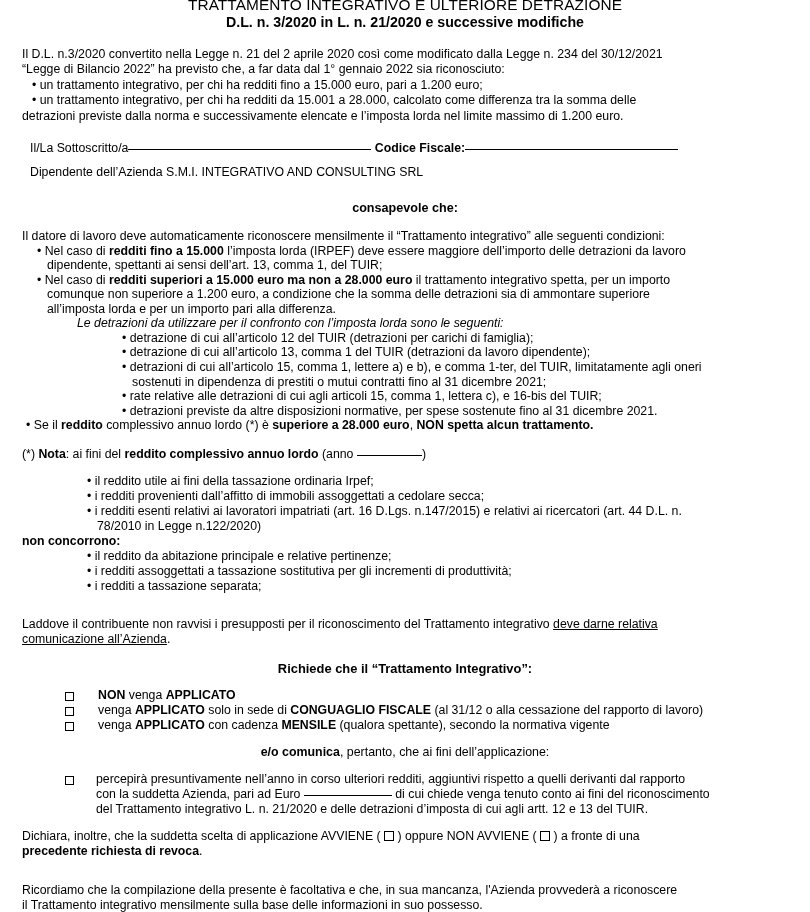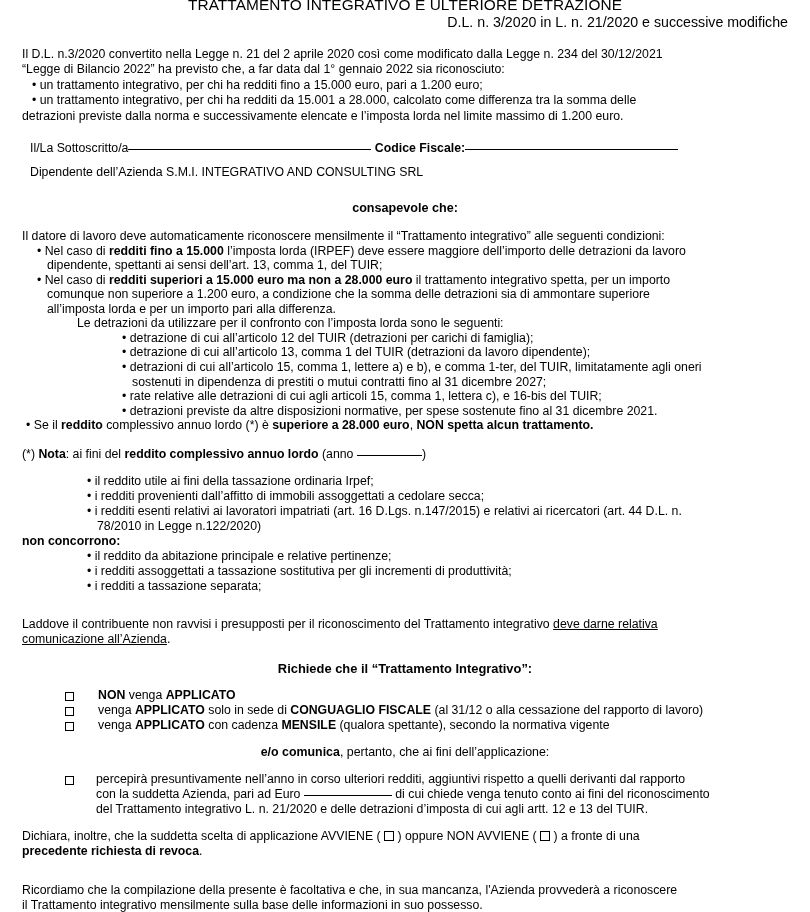--- a/index.html
+++ b/index.html
@@ -33,24 +33,23 @@
     margin-top: -4px;
   }
   .title-1 {
     font-size: 15.4px;
     letter-spacing: 0.1px;
     line-height: 1.12;
     white-space: nowrap;
   }
   .title-2 {
     font-size: 14.2px;
-    font-weight: normal;
+    font-weight: bold;
     line-height: 1.18;
     margin-top: 1px;
-    text-align: right;
   }
 
   
   .intro {
     margin-top: 16px;
     line-height: 1.26;
   }
   .intro p { margin: 0; }
   .intro .bul {
     padding-left: 16px;
@@ -84,21 +83,21 @@
 
   
   .cond {
     margin-top: 13px;
     line-height: 1.185;
   }
   .cond p { margin: 0; }
   .lvl1 { padding-left: 25px; text-indent: -10px; }
   .lvl1-cont { padding-left: 25px; text-indent: 0; }
   .lvl1b { padding-left: 13px; text-indent: -9px; }
-  .lvl2head { padding-left: 55px; }
+  .lvl2head { padding-left: 55px; font-style: italic; }
   .lvl3 { padding-left: 110px; text-indent: -10px; }
   .lvl3-cont { padding-left: 110px; text-indent: 0; }
 
   
   .nota { margin-top: 14px; }
   .nota p { margin: 0; }
   .blank-anno {
     display: inline-block;
     width: 65px;
     border-bottom: 1.4px solid #000;
@@ -214,21 +213,21 @@
     <p class="lvl1-cont">dipendente, spettanti ai sensi dell’art. 13, comma 1, del TUIR;</p>
 
     <p class="lvl1"><span>• Nel caso di </span><span class="b">redditi superiori a 15.000 euro ma non a 28.000 euro</span><span> il trattamento integrativo spetta, per un importo</span></p>
     <p class="lvl1-cont just">comunque non superiore a 1.200 euro, a condizione che la somma delle detrazioni sia di ammontare superiore</p>
     <p class="lvl1-cont">all’imposta lorda e per un importo pari alla differenza.</p>
 
     <p class="lvl2head">Le detrazioni da utilizzare per il confronto con l’imposta lorda sono le seguenti:</p>
     <p class="lvl3">• detrazione di cui all’articolo 12 del TUIR (detrazioni per carichi di famiglia);</p>
     <p class="lvl3">• detrazione di cui all’articolo 13, comma 1 del TUIR (detrazioni da lavoro dipendente);</p>
     <p class="lvl3 just">• detrazioni di cui all’articolo 15, comma 1, lettere a) e b), e comma 1-ter, del TUIR, limitatamente agli oneri</p>
-    <p class="lvl3-cont">sostenuti in dipendenza di prestiti o mutui contratti fino al 31 dicembre 2027;</p>
+    <p class="lvl3-cont">sostenuti in dipendenza di prestiti o mutui contratti fino al 31 dicembre 2021;</p>
     <p class="lvl3">• rate relative alle detrazioni di cui agli articoli 15, comma 1, lettera c), e 16-bis del TUIR;</p>
     <p class="lvl3">• detrazioni previste da altre disposizioni normative, per spese sostenute fino al 31 dicembre 2021.</p>
 
     <p class="lvl1b"><span>• Se il </span><span class="b">reddito</span><span> complessivo annuo lordo (*) è </span><span class="b">superiore a 28.000 euro</span><span>, </span><span class="b">NON spetta alcun trattamento.</span></p>
   </div>
 
   <div class="nota">
     <p><span>(*) </span><span class="b">Nota</span><span>: ai fini del </span><span class="b">reddito complessivo annuo lordo</span><span> (anno </span><span class="blank-anno"></span><span>)</span></p>
   </div>
 

